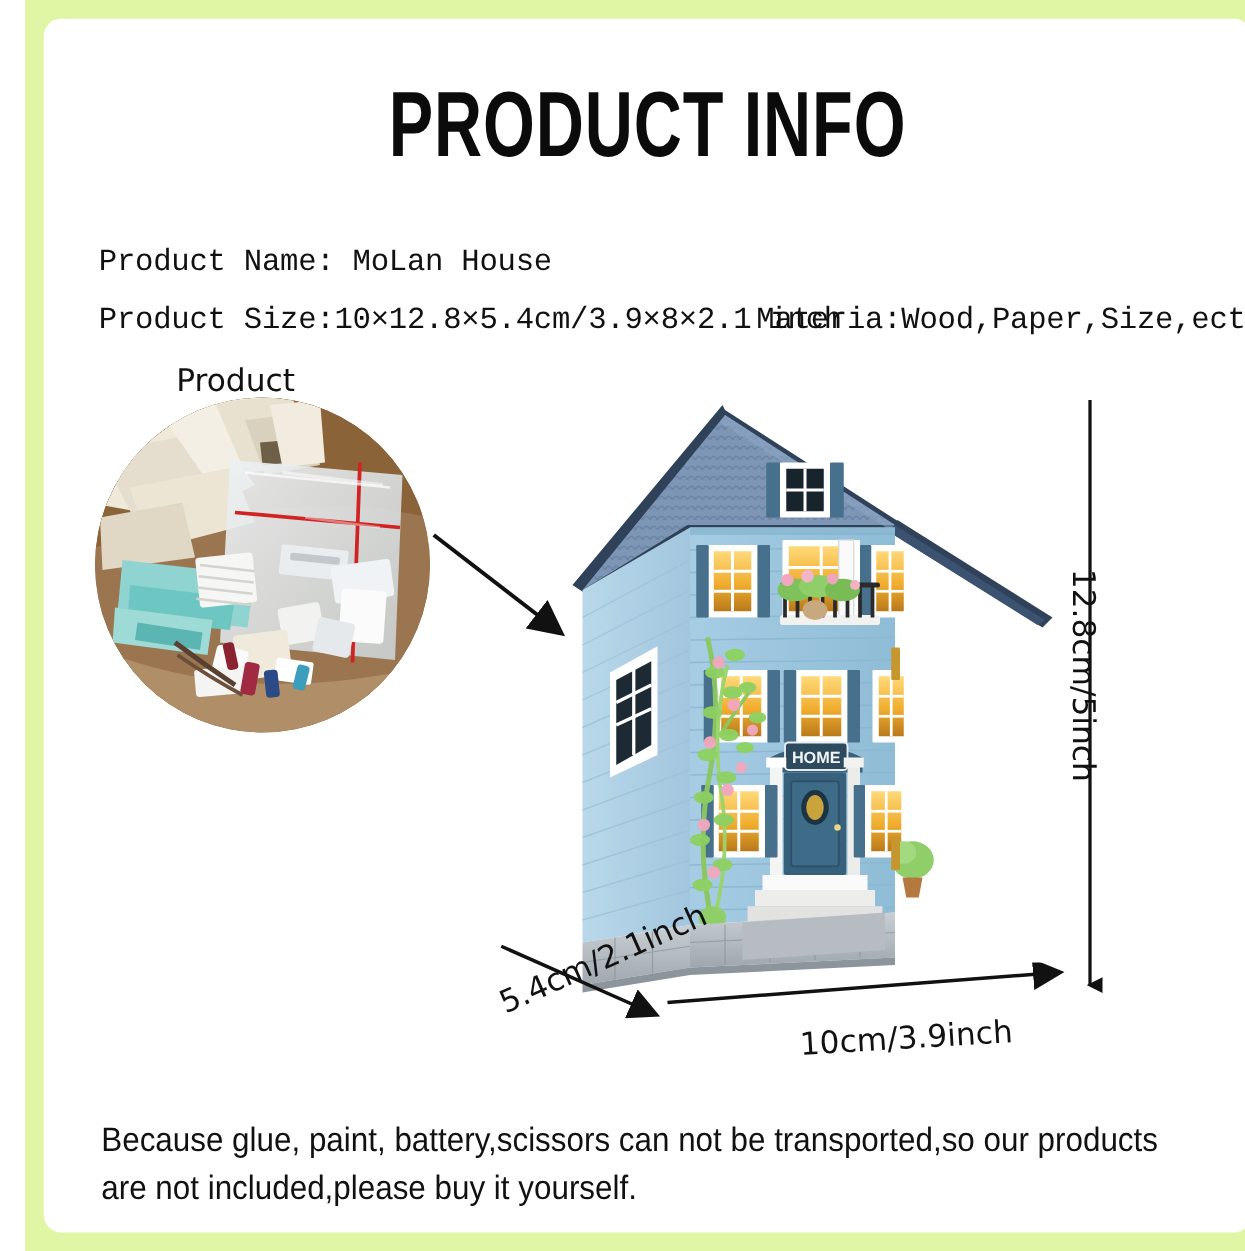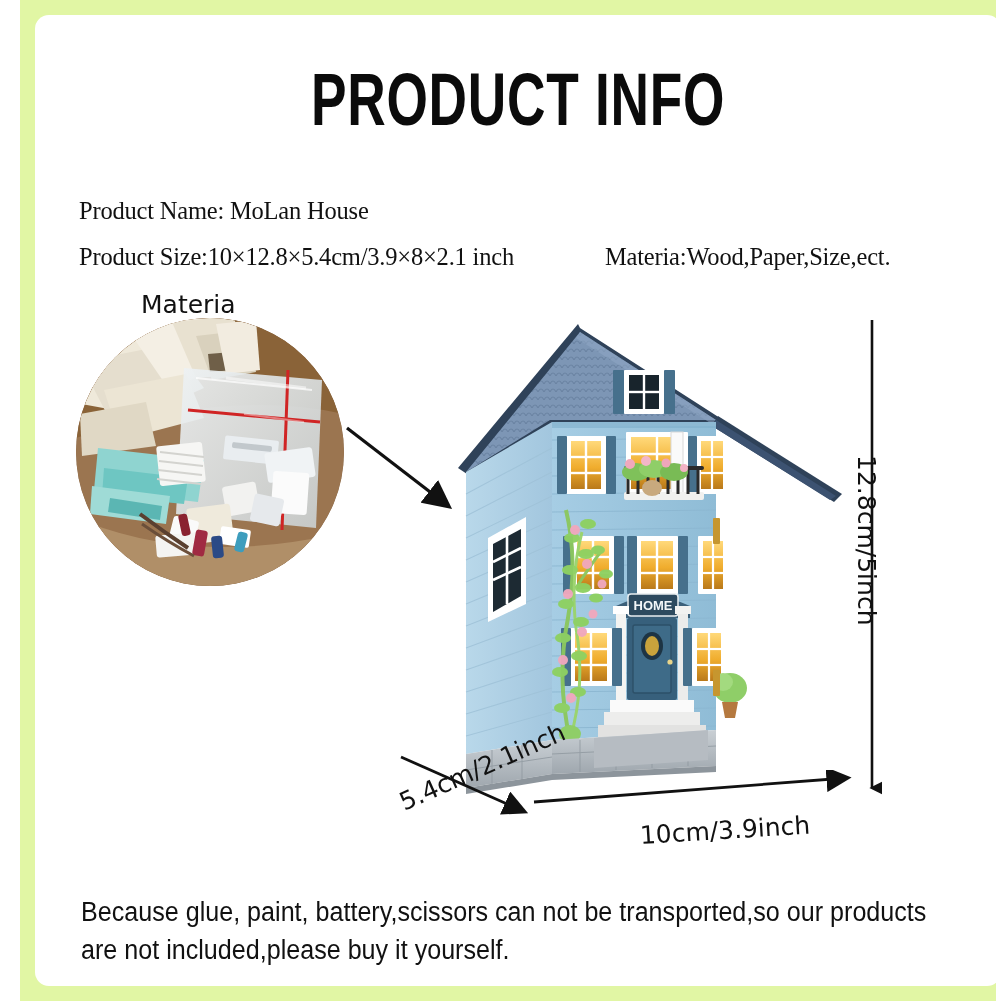--- a/index.html
+++ b/index.html
@@ -43,21 +43,21 @@
     letter-spacing: 1px;
     color: #0b0b0b;
     transform: scaleX(0.72);
     transform-origin: center top;
     white-space: nowrap;
   }
 
   
   .info-line {
     position: absolute;
-    font-family: Liberation Serif, serif;
+    font-family: Liberation Mono, monospace;
     font-size: 24.5px;
     color: #111111;
     white-space: nowrap;
     letter-spacing: -0.2px;
   }
   #info-name   { left: 44px;  top: 182px; }
   #info-size   { left: 44px;  top: 228px; }
   #info-weight { left: 570px; top: 182px; }
   #info-materia{ left: 570px; top: 228px; }
 
@@ -179,21 +179,21 @@
 
 <div id="page">
   <div id="inner">
 
     <div id="title">PRODUCT INFO</div>
 
     <div class="info-line" id="info-name">Product Name: MoLan House</div>
     <div class="info-line" id="info-size">Product Size:10×12.8×5.4cm/3.9×8×2.1 inch</div>
     <div class="info-line" id="info-materia">Materia:Wood,Paper,Size,ect.</div>
 
-    <div id="material-label">Materia</div>
+    <div id="material-label">Product</div>
 
     <div id="photo">
       <svg width="268" height="268" viewBox="0 0 268 268" xmlns="http://www.w3.org/2000/svg">
         <defs>
           <clipPath id="circClip">
               <circle cx="134" cy="134" r="134"></circle>
             </clipPath>
           <linearGradient id="bagG" x1="0" y1="0" x2="1" y2="1">
             <stop offset="0%" stop-color="#eef2f4" stop-opacity="0.92"></stop>
             <stop offset="100%" stop-color="#cdd6da" stop-opacity="0.85"></stop>

